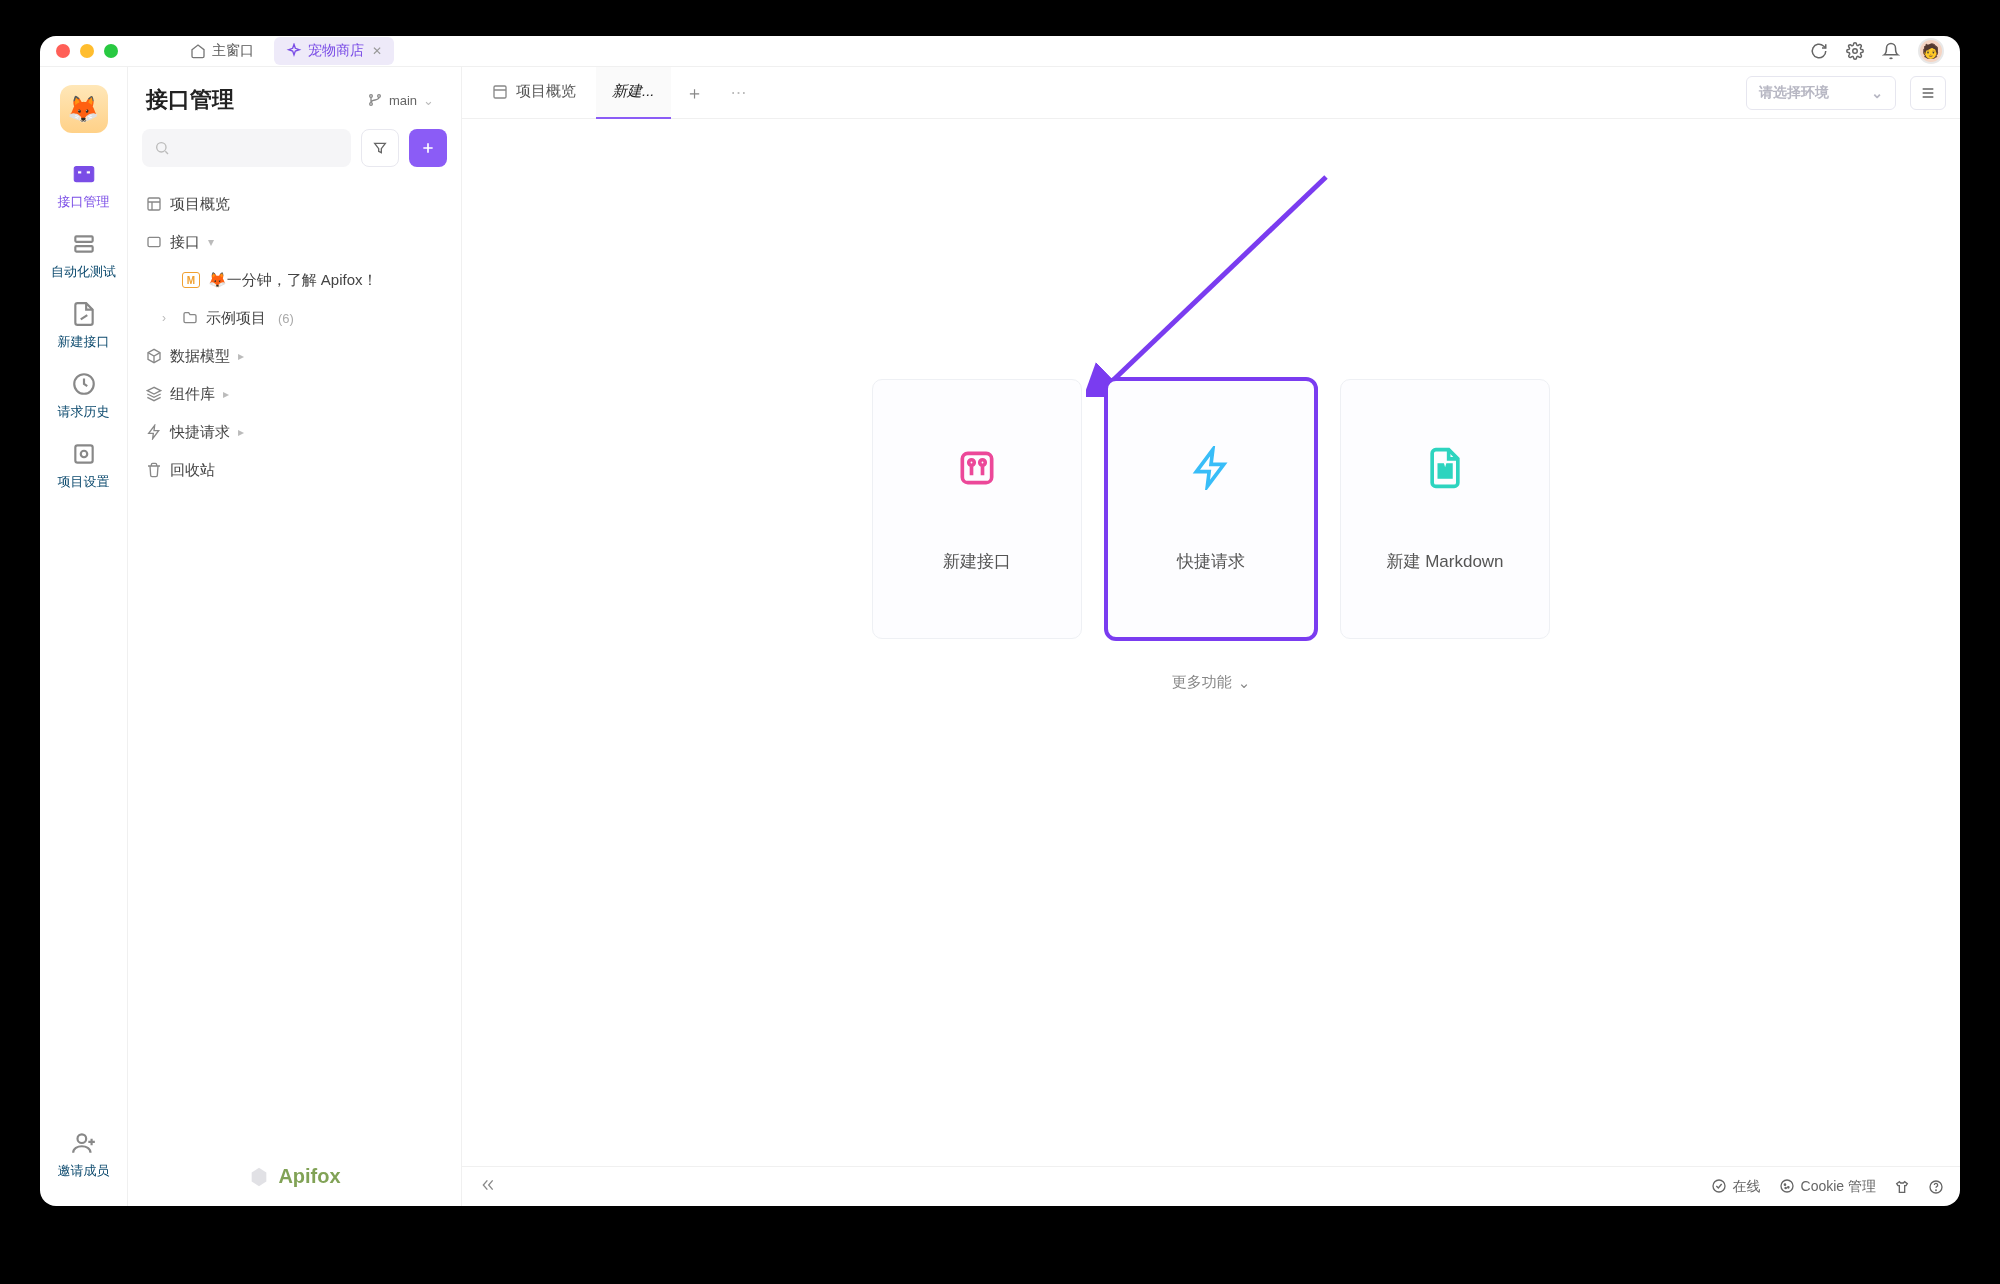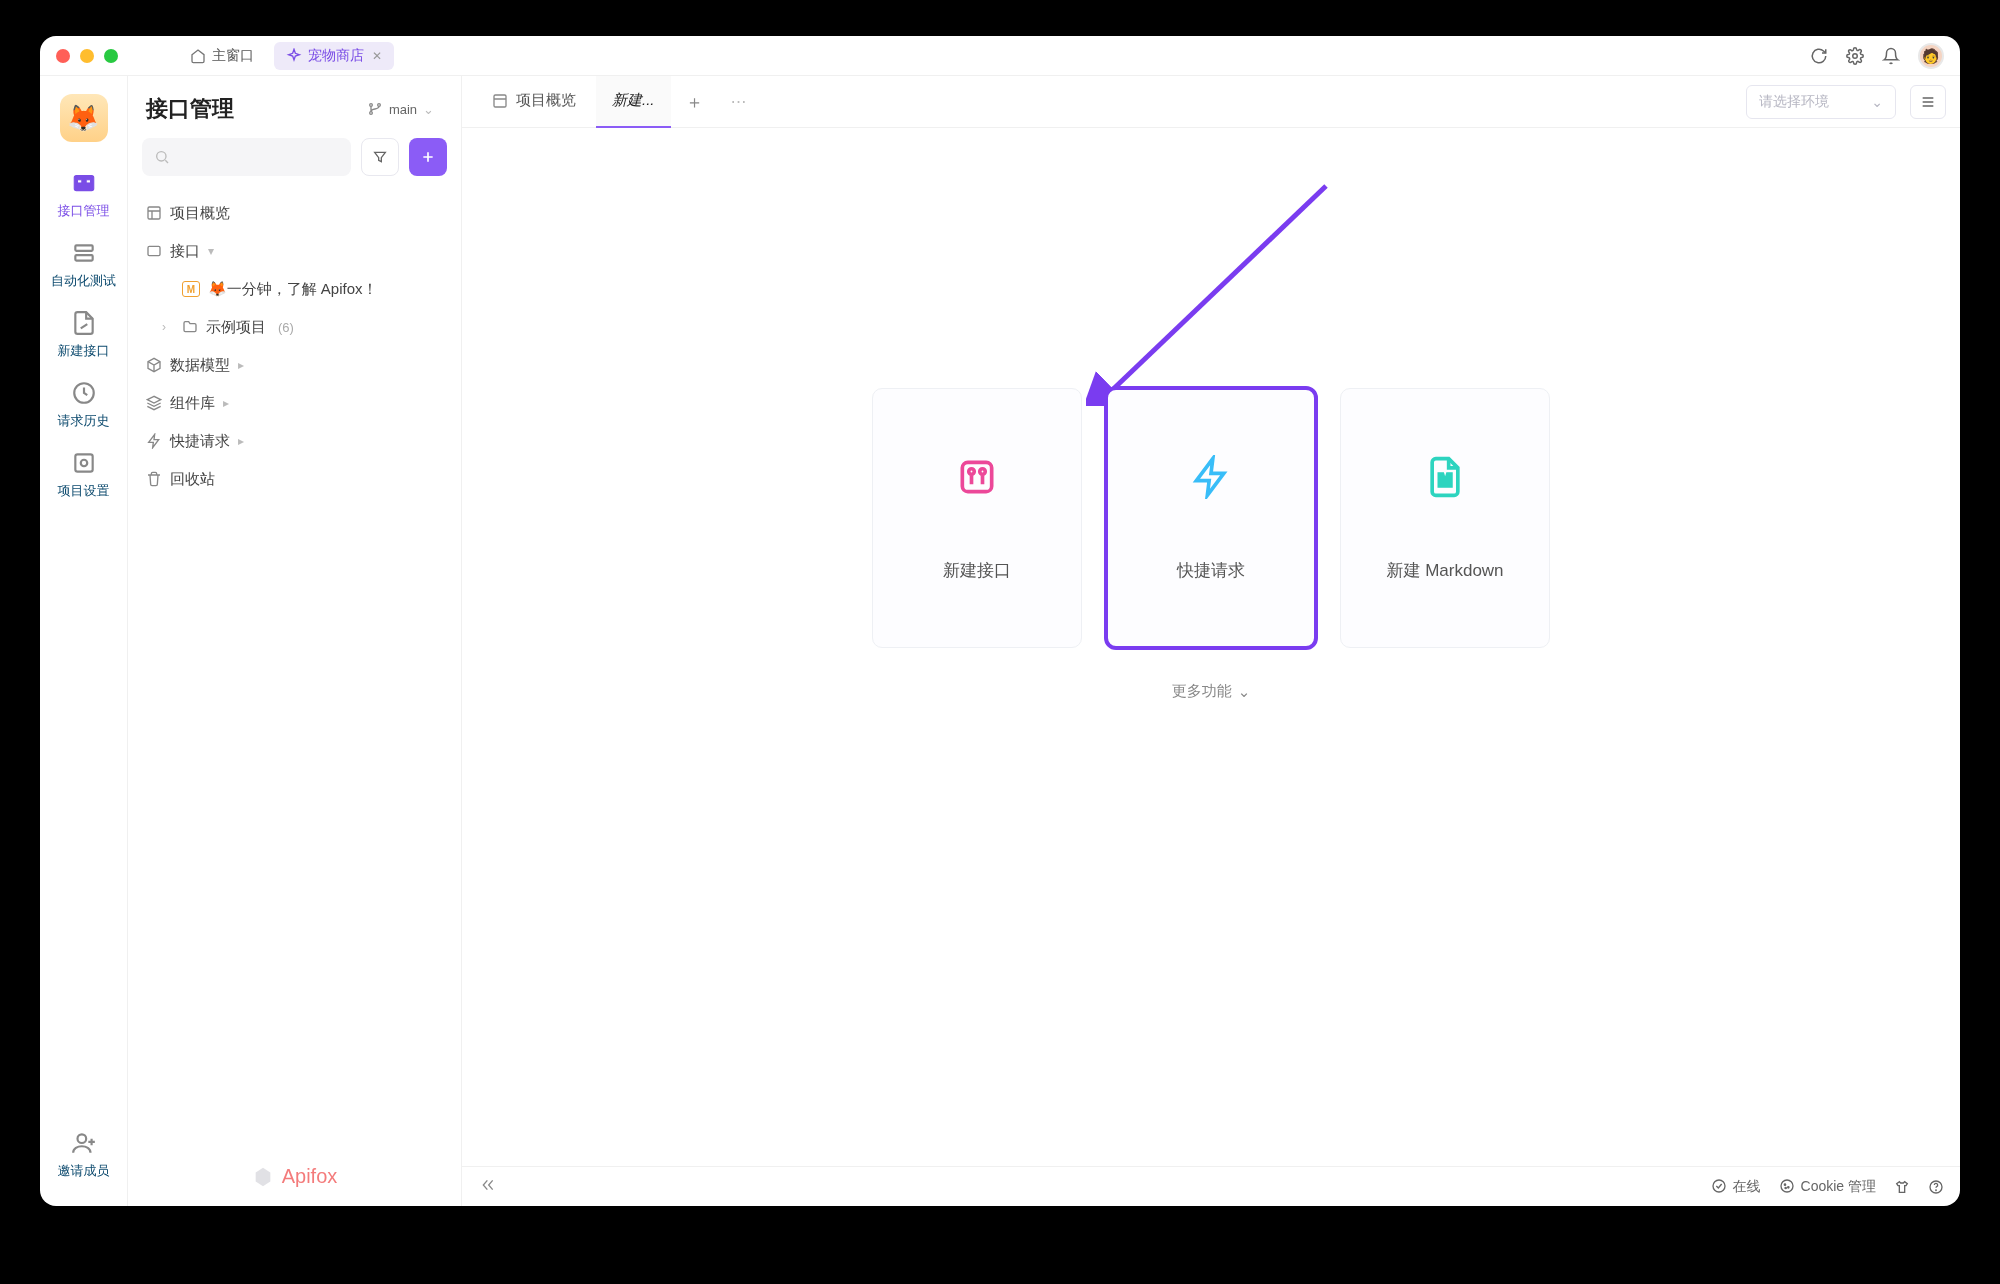--- a/index.html
+++ b/index.html
@@ -18,21 +18,21 @@
   width: 1920px;
   height: 1170px;
   background: #fff;
   border-radius: 16px;
   box-shadow: 0 20px 60px rgba(0,0,0,.6);
   display: flex;
   flex-direction: column;
   overflow: hidden;
 }
 .titlebar {
-  height: 40px;
+  height: 31px;
   display: flex;
   align-items: center;
   padding: 0 16px;
   border-bottom: 1px solid #f0f0f0;
 }
 .traffic { display: flex; gap: 10px; margin-right: 20px; }
 .traffic span { width: 14px; height: 14px; border-radius: 50%; display: block; }
 .t-close{background:#ff5f57;} .t-min{background:#ffbd2e;} .t-max{background:#28c941;}
 .titlebar-pill {
   display:flex; align-items:center; gap:6px; height:28px;
@@ -97,41 +97,41 @@
   display:flex;align-items:center;justify-content:center;color:#fff;cursor:pointer;
 }
 .tree{flex:1;overflow:auto;padding:4px 8px 0 8px;font-size:15px;color:#444;}
 .node{display:flex;align-items:center;gap:8px;height:38px;padding:0 10px;border-radius:6px;cursor:pointer;}
 .node .count{color:#aaa;font-size:13px;margin-left:4px;}
 .node .chev{color:#bbb;font-size:12px;width:12px;}
 .indent1{padding-left:26px;}
 .indent2{padding-left:46px;}
 .watermark{
   display:flex;align-items:center;justify-content:center;gap:8px;
-  color:#ef4444;font-size:20px;font-weight:400;padding:18px 0;opacity:.7;
+  color:#4d7c0f;font-size:20px;font-weight:700;padding:18px 0;opacity:.7;
 }
 
 
 .main{flex:1;display:flex;flex-direction:column;min-width:0;}
 .tabs{
   height:52px;border-bottom:1px solid #f0f0f0;
   display:flex;align-items:center;padding:0 14px;gap:4px;
 }
 .tab{
   display:flex;align-items:center;gap:8px;padding:0 16px;height:52px;
   font-size:15px;color:#555;cursor:pointer;border-bottom:2px solid transparent;
 }
 .tab.active{color:#222;font-style:italic;font-weight:500;border-bottom-color:#8b5cf6;background:#fafafa;}
 .tab-plus{width:40px;text-align:center;color:#888;font-size:18px;cursor:pointer;}
 .tab-more{width:40px;text-align:center;color:#bbb;cursor:pointer;}
 .tabs-spacer{flex:1;}
 .env-select{
   width:150px;height:34px;border:1px solid #e6e6ef;border-radius:6px;
   display:flex;align-items:center;justify-content:space-between;padding:0 12px;
-  color:#b7b7c3;font-size:14px;margin-right:10px;cursor:pointer;
+  color:#b7b7c3;font-size:14px;margin-right:10px;cursor:pointer;font-weight:bold;
 }
 .menu-btn{
   width:36px;height:34px;border:1px solid #e6e6ef;border-radius:6px;
   display:flex;align-items:center;justify-content:center;color:#666;cursor:pointer;
 }
 
 .canvas{flex:1;position:relative;}
 .cards{
   position:absolute;left:50%;top:260px;transform:translateX(-50%);
   display:flex;gap:24px;

